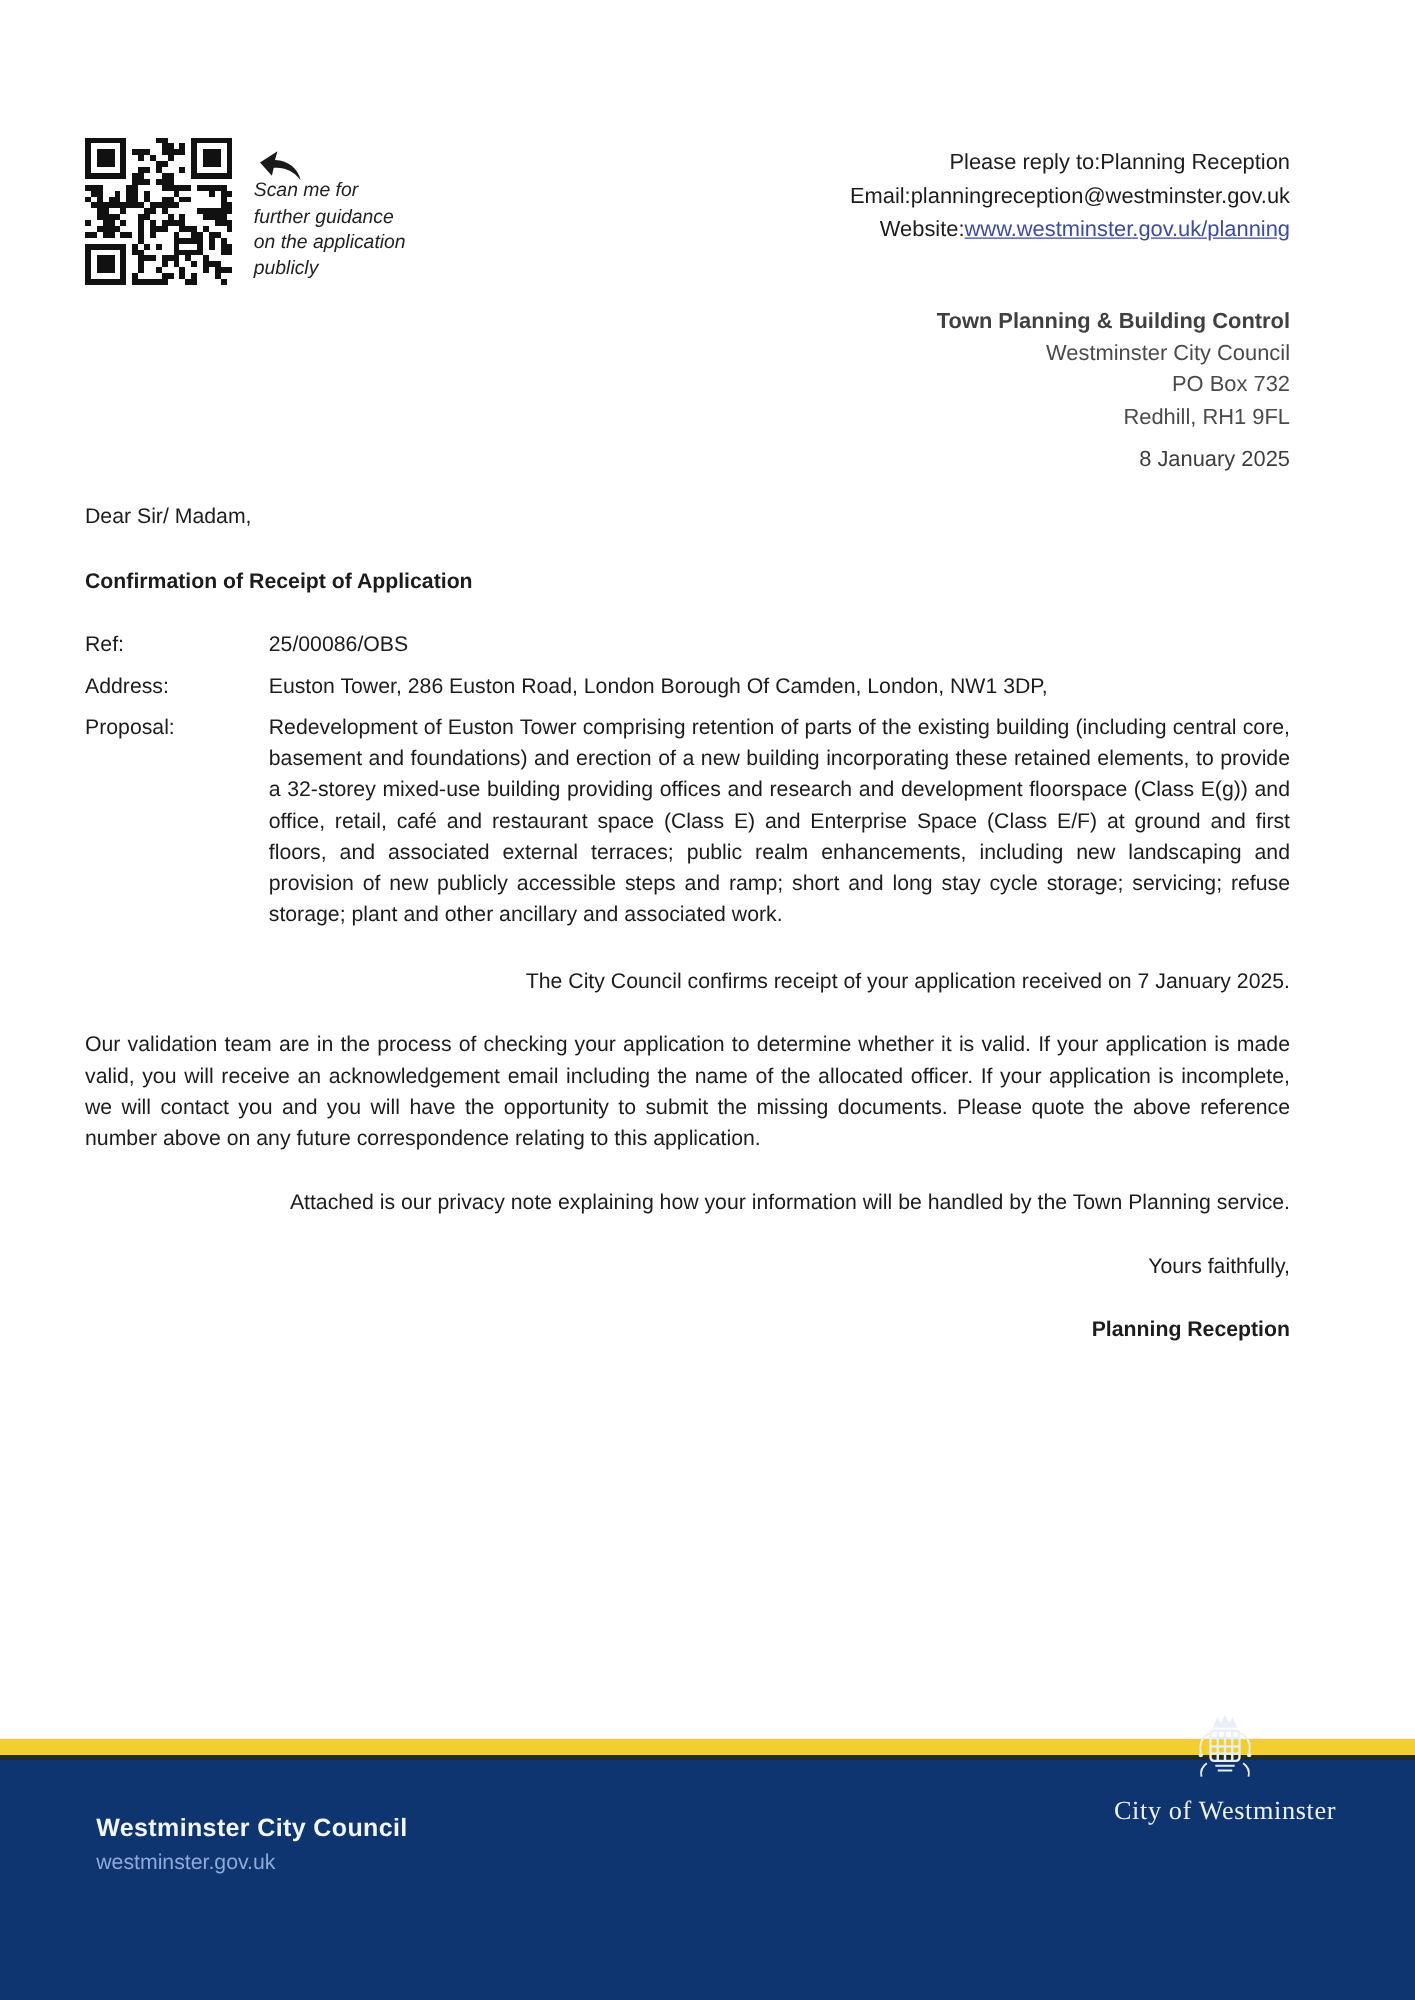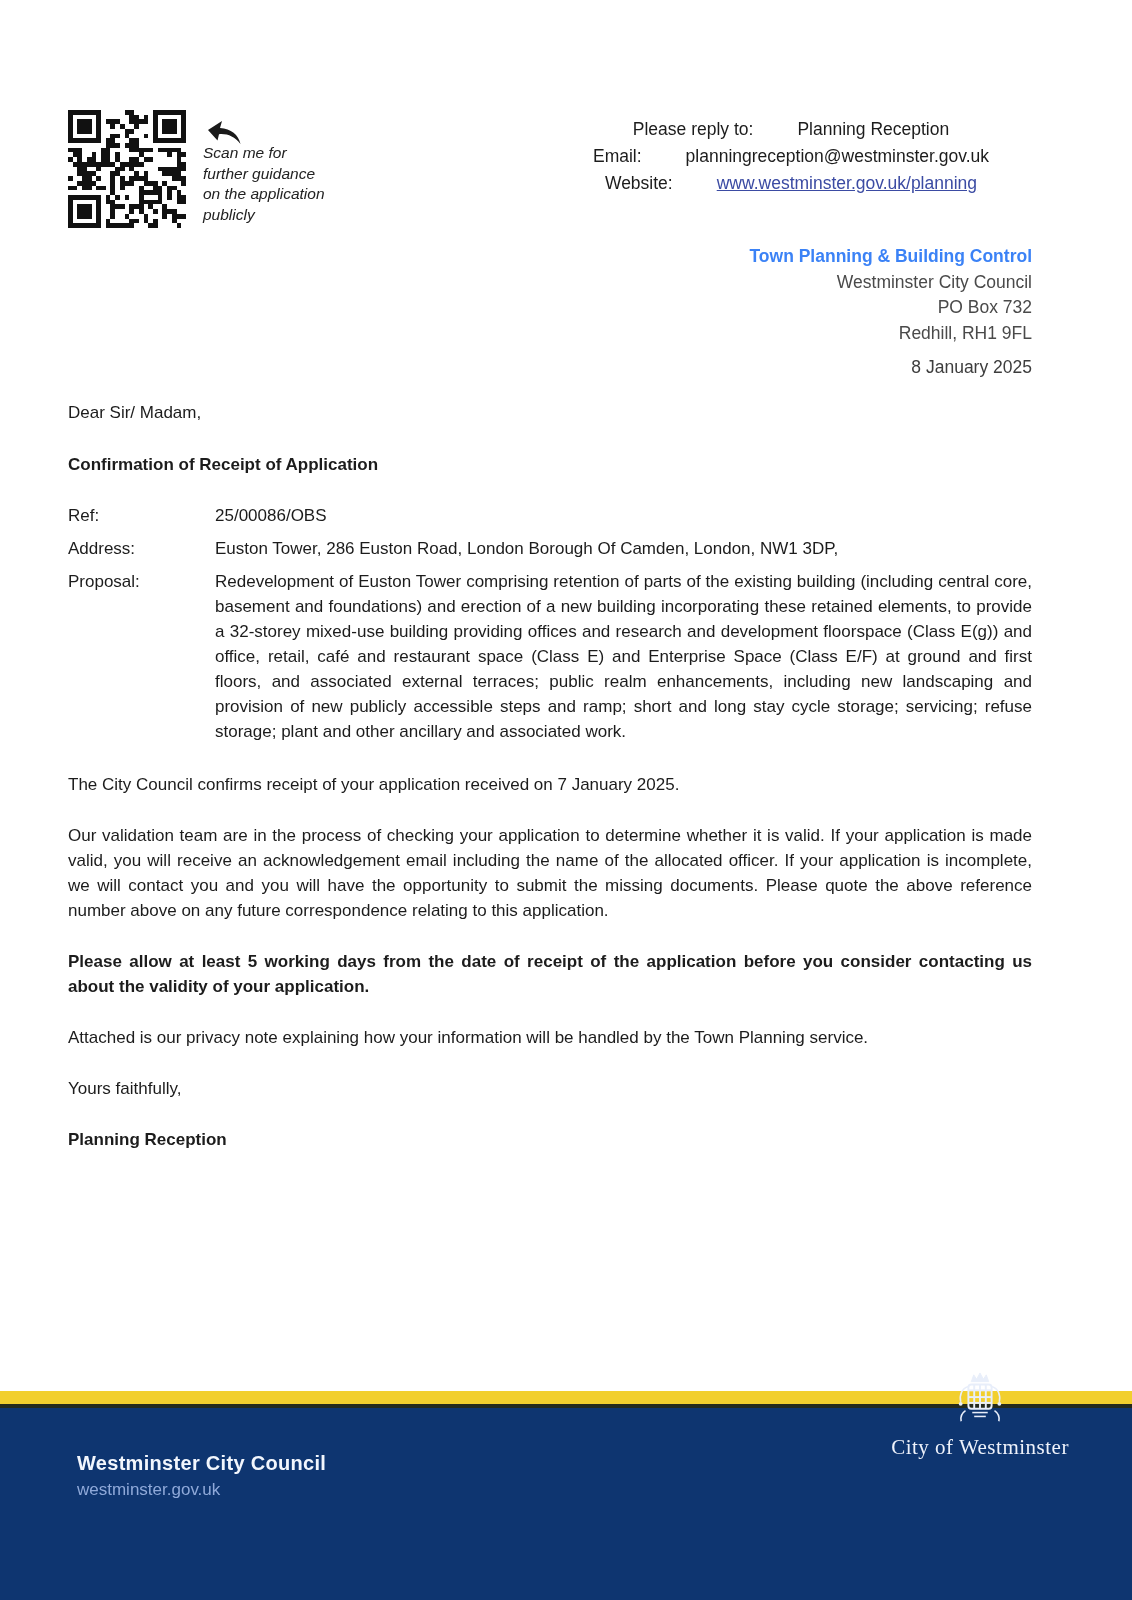--- a/index.html
+++ b/index.html
@@ -15,39 +15,39 @@
   #qr-code { left:68px; top:110px; width:118px; height:118px; }
   #reply-arrow { left:204px; top:120px; }
   #qr-caption {
     left:203px; top:143px; width:150px;
     font-style:italic; font-size:15.5px; line-height:20.5px;
     white-space:pre-line; color:#222;
   }
 
   
   #reply-block { left:550px; top:116px; width:482px; font-size:17.5px; }
-  .reply-row { display:flex; justify-content:center; line-height:27px;gap:44px; }
+  .reply-row { display:flex; justify-content:flex-end; line-height:27px; }
   .reply-row .val { text-align:right; }
   .link { color:#3b4ba3; text-decoration:underline; cursor:pointer; }
 
   
   #address-block { right:100px; top:244px; text-align:right; font-size:17.5px; line-height:25.5px; }
-  #address-block .dept { font-weight:bold; color:#3b82f6; }
+  #address-block .dept { font-weight:bold; color:#404040; }
   #address-block .addr-line { color:#4a4a4a; }
   #address-block .date { margin-top:9px; color:#3d3d3d; }
 
   
   #letter { left:68px; top:400px; width:964px; font-size:17px; line-height:25px; }
   .salutation { line-height:25px; }
   .subject { font-weight:bold; margin-top:27px; }
   .fields { margin-top:26px; }
   .field-row { display:grid; grid-template-columns:147px 1fr; margin-bottom:8px; }
   .field-row .f-label { font-weight:normal; }
   .field-row.justify .f-value { text-align:justify; }
-  .para { margin-top:26px; }
+  .para { margin-top:26px;text-align:right; }
   .para.justify { text-align:justify; }
   .para.bold { font-weight:bold; }
   .para.first { margin-top:28px; }
 
   
   #footer-yellow { left:0; top:1391px; width:1132px; height:13px; background:#f2cf2e; }
   #footer-divider { left:0; top:1404px; width:1132px; height:4px; background:#242a1d; }
   #footer-navy { left:0; top:1408px; width:1132px; height:192px; background:#0e3570; }
   #footer-org { left:77px; top:1452px; }
   #footer-org .org-name { font-weight:bold; font-size:20px; color:#f2f6fd; letter-spacing:0.3px; }
@@ -421,21 +421,20 @@
       <span class="f-value">Euston Tower, 286 Euston Road, London Borough Of Camden, London, NW1 3DP,</span>
     </div>
     <div class="field-row justify">
       <span class="f-label">Proposal:</span>
       <span class="f-value">Redevelopment of Euston Tower comprising retention of parts of the existing building (including central core, basement and foundations) and erection of a new building incorporating these retained elements, to provide a 32-storey mixed-use building providing offices and research and development floorspace (Class E(g)) and office, retail, café and restaurant space (Class E) and Enterprise Space (Class E/F) at ground and first floors, and associated external terraces; public realm enhancements, including new landscaping and provision of new publicly accessible steps and ramp; short and long stay cycle storage; servicing; refuse storage; plant and other ancillary and associated work.</span>
     </div>
   </div>
 
   <div class="para first">The City Council confirms receipt of your application received on 7 January 2025.</div>
   <div class="para justify">Our validation team are in the process of checking your application to determine whether it is valid. If your application is made valid, you will receive an acknowledgement email including the name of the allocated officer. If your application is incomplete, we will contact you and you will have the opportunity to submit the missing documents. Please quote the above reference number above on any future correspondence relating to this application.</div>
-  <div class="para justify bold">Please allow at least 5 working days from the date of receipt of the application before you consider contacting us about the validity of your application.</div>
   <div class="para">Attached is our privacy note explaining how your information will be handled by the Town Planning service.</div>
   <div class="para">Yours faithfully,</div>
   <div class="para bold">Planning Reception</div>
 </div>
 
 <div id="footer-yellow" class="abs"></div>
 <div id="footer-divider" class="abs"></div>
 <div id="footer-navy" class="abs"></div>
 
 <div id="footer-org" class="abs">

